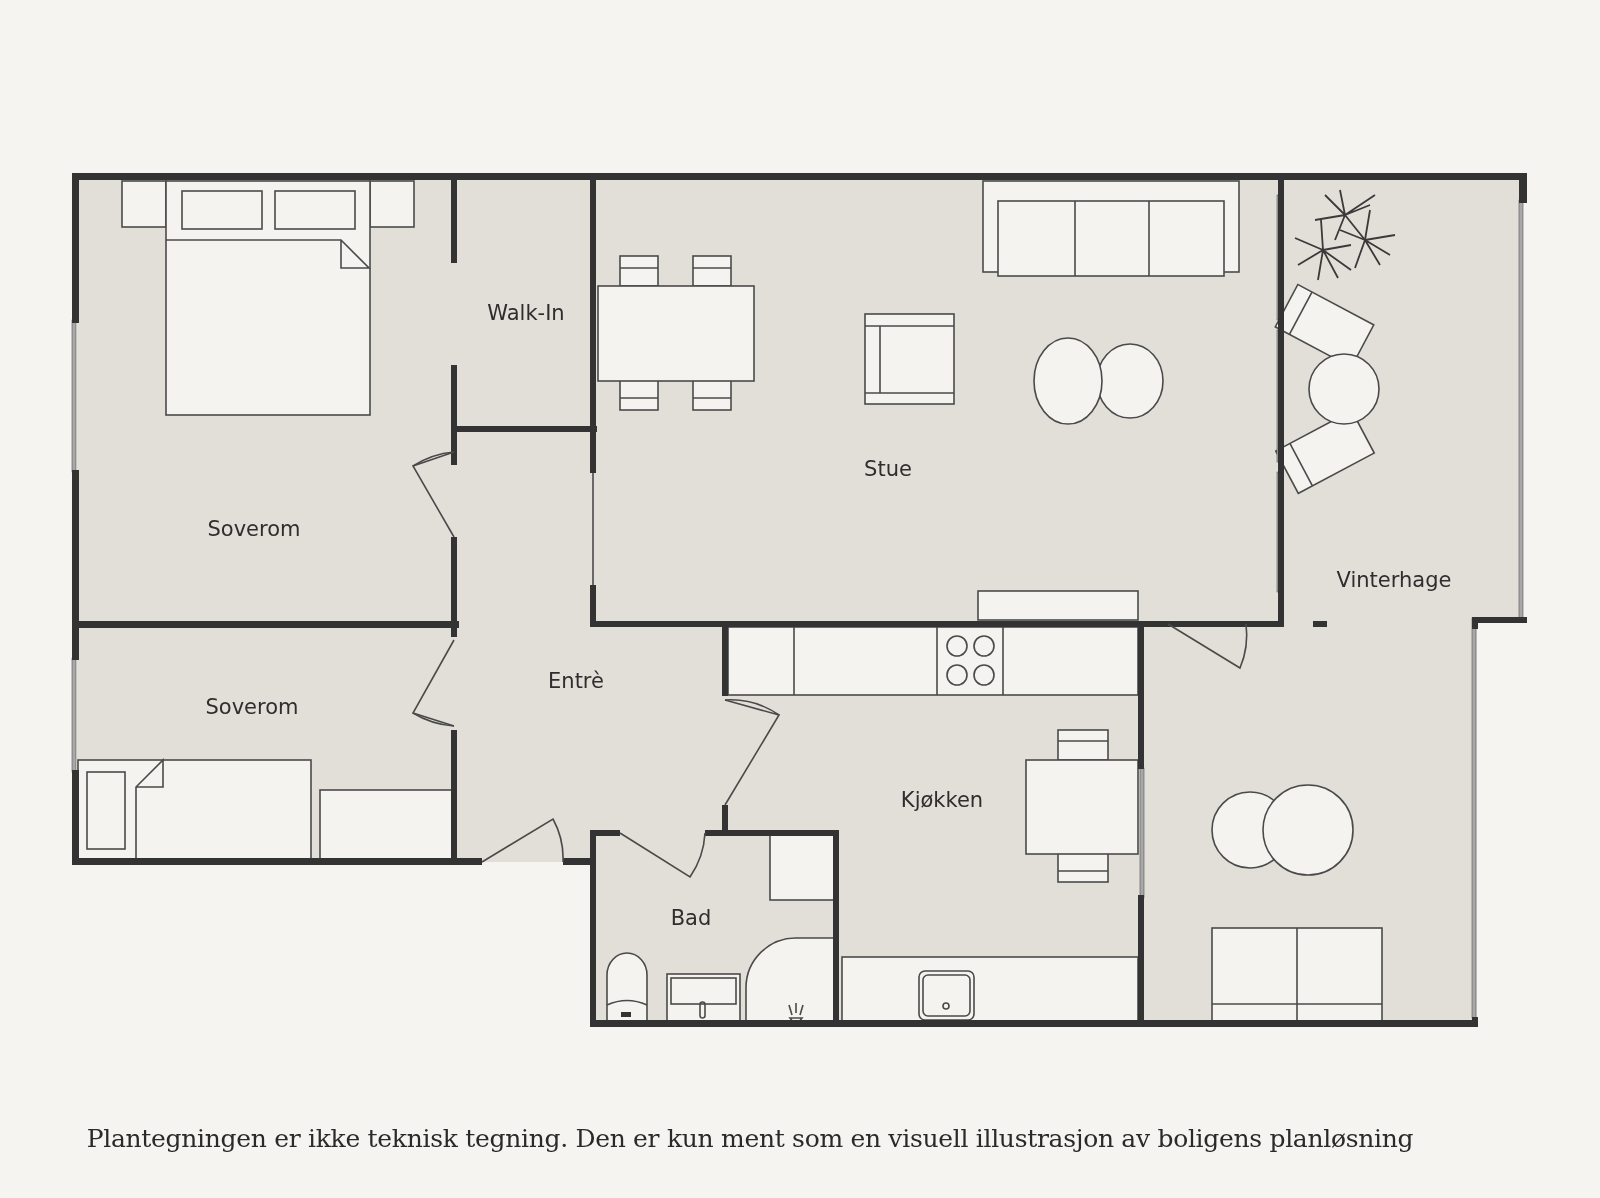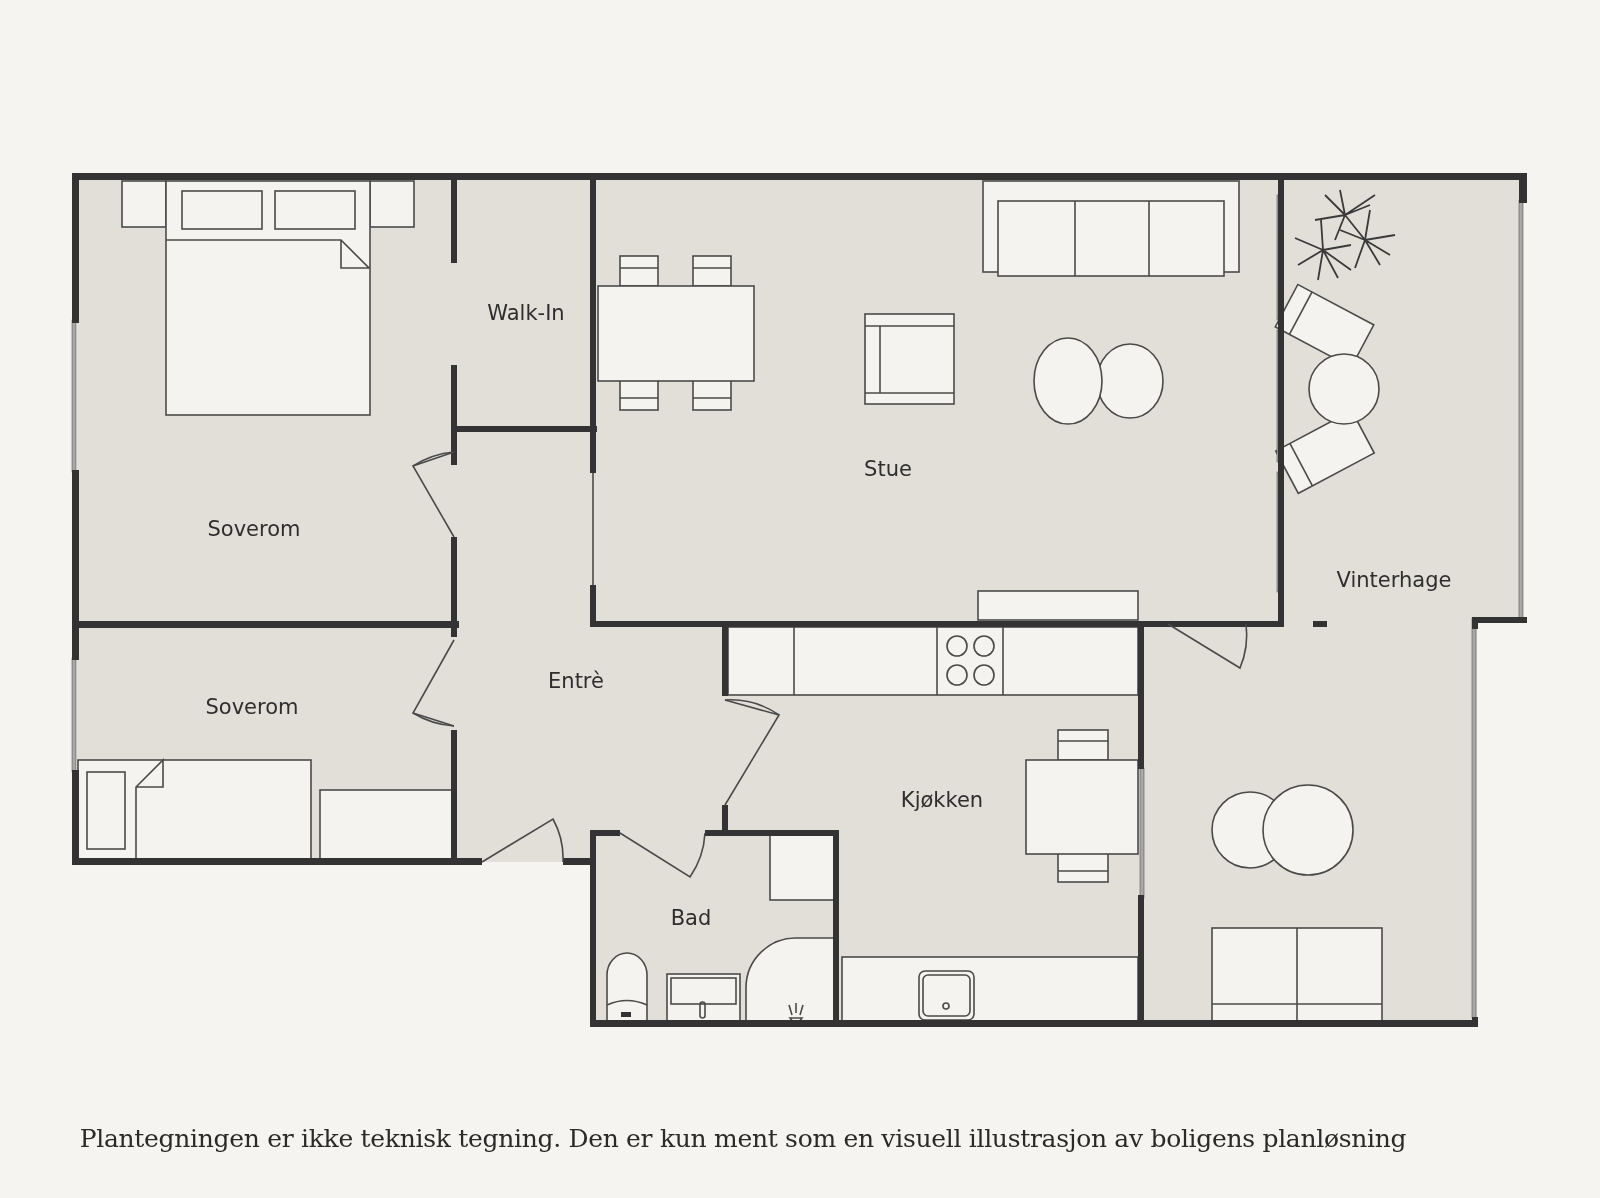--- a/index.html
+++ b/index.html
@@ -16,21 +16,21 @@
   .line { fill: none; stroke: #4a4a4a; stroke-width: 1.6; }
   .wall { fill: #333333; }
   .win { fill: #a8a8a8; stroke: #555; stroke-width: 0.6; }
   .label {
     font-family: "DejaVu Sans", sans-serif;
     font-size: 21px; fill: #2e2e2e;
     text-anchor: middle;
   }
   .plant { stroke: #3a3a3a; stroke-width: 1.8; fill: none; }
   #caption {
-    position: absolute; left: 5px; width: 1476px; top: 1124px;
+    position: absolute; left: 12px; width: 1476px; top: 1124px;
     text-align: center;
     font-family: "DejaVu Serif", "Liberation Serif", serif;
     font-size: 25px; color: #2a2a2a; letter-spacing: -0.3px;
   }
 </style>
 </head>
 <body>
 
 <svg id="plan" viewBox="0 0 1600 1198" xmlns="http://www.w3.org/2000/svg">
 

